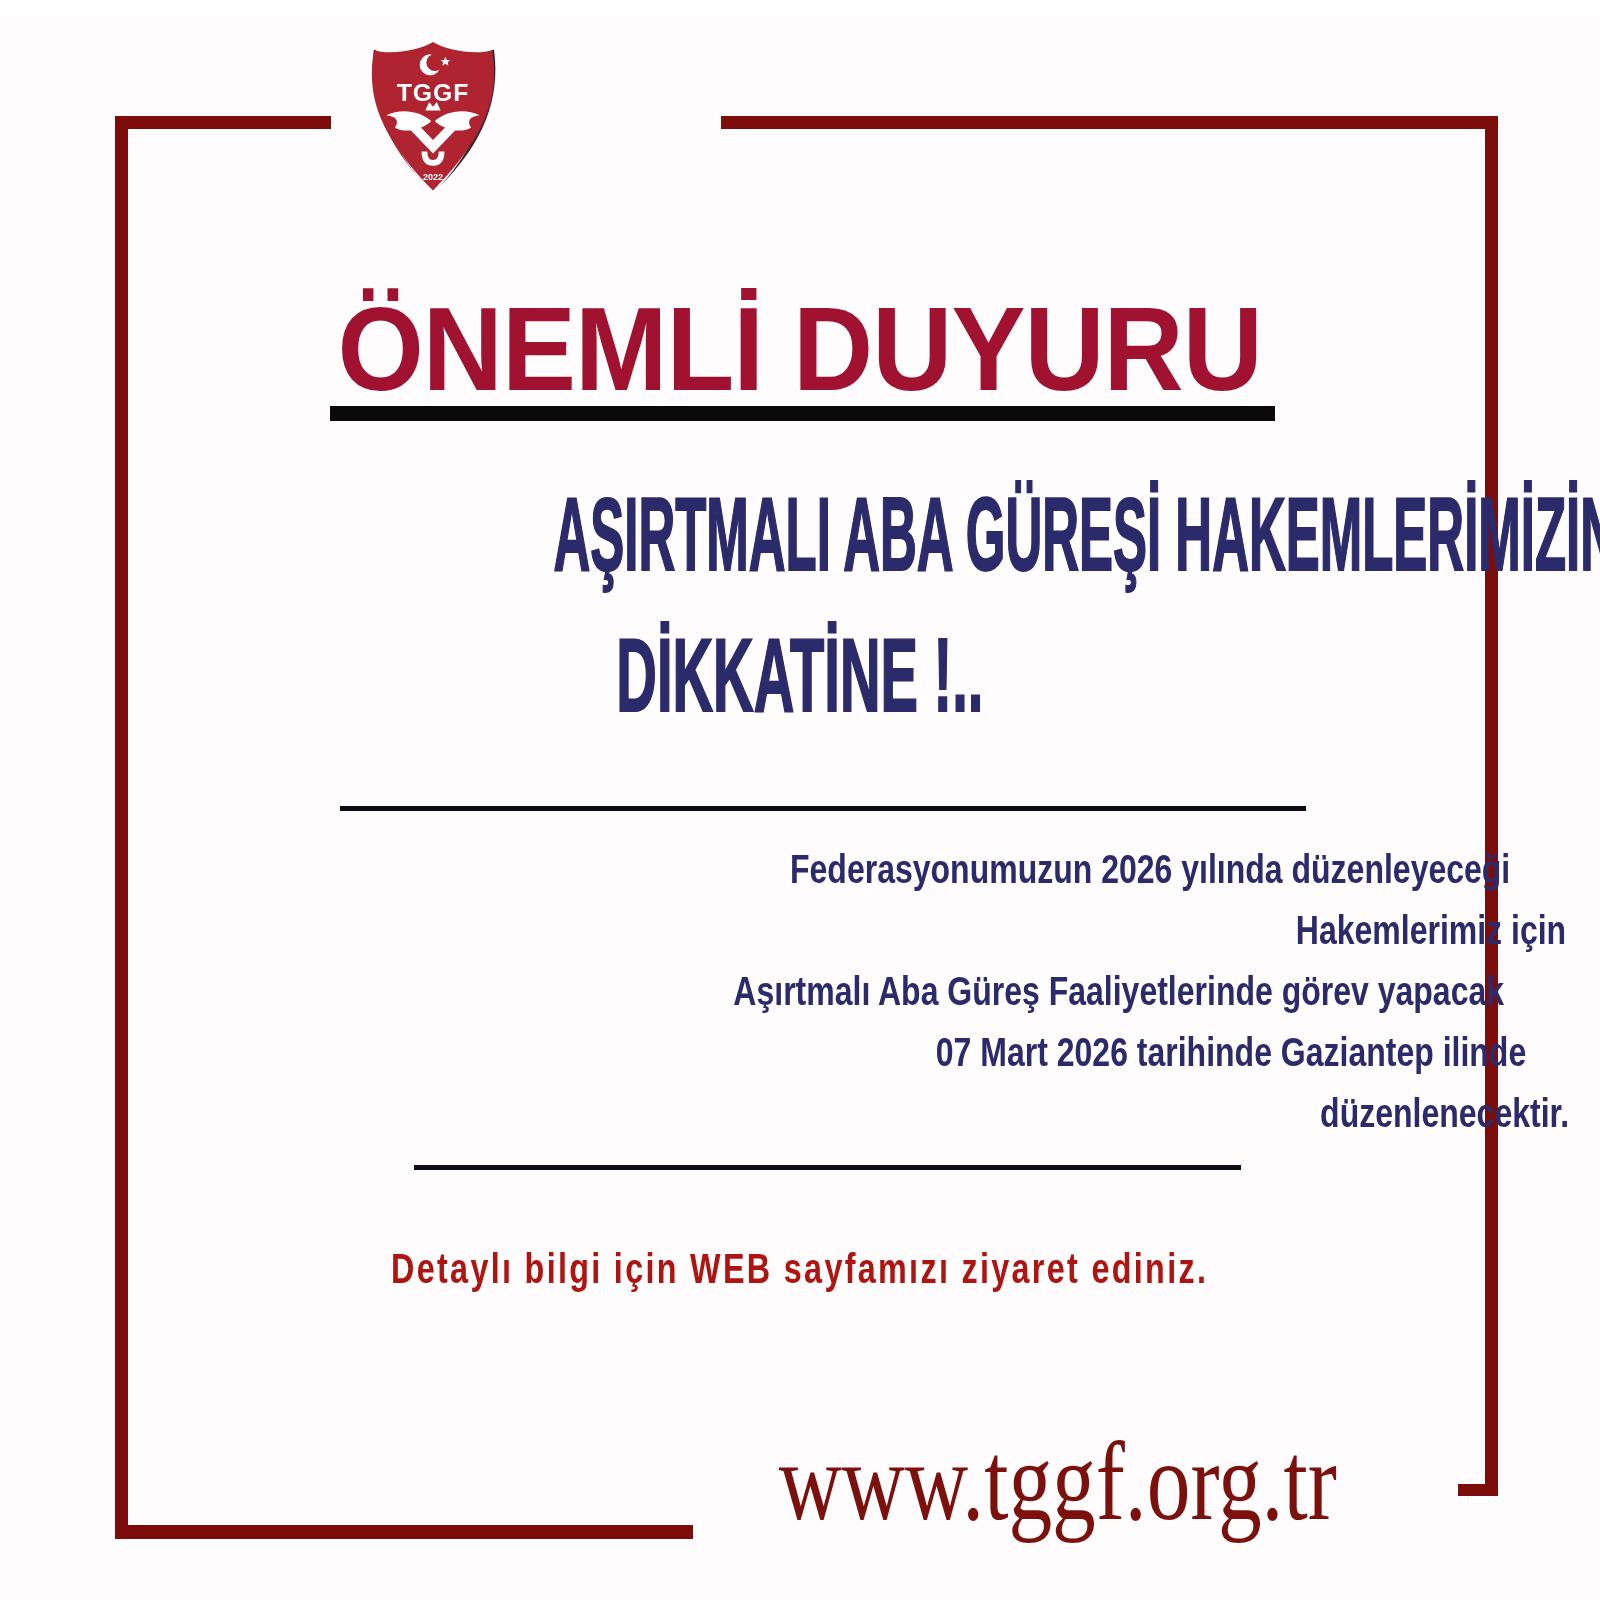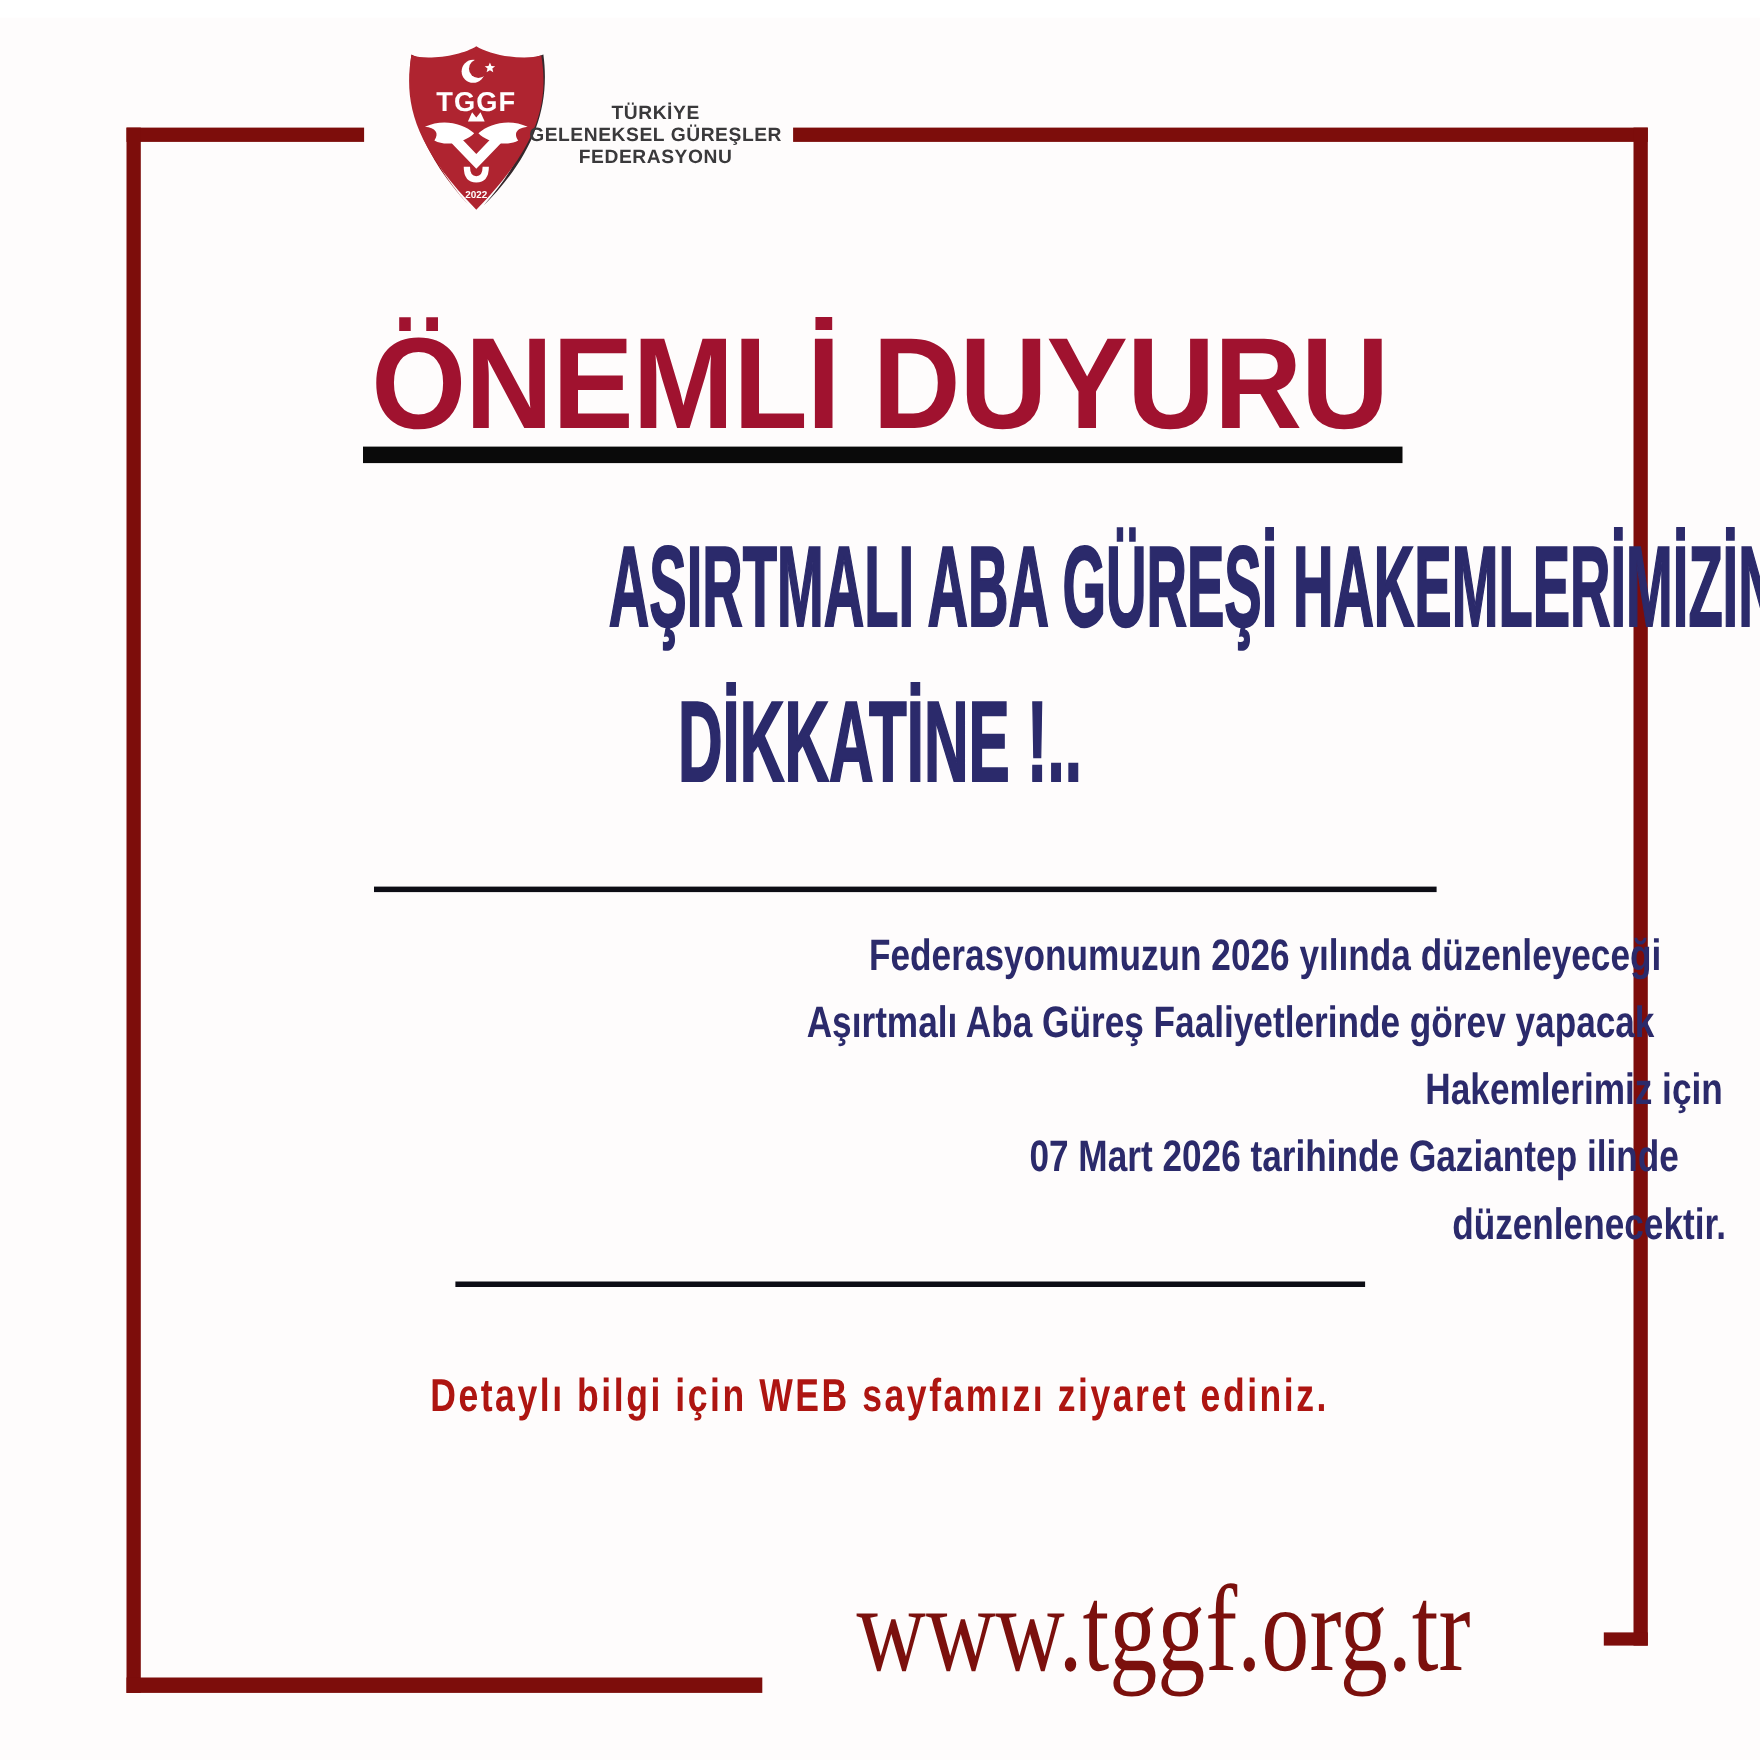--- a/index.html
+++ b/index.html
@@ -93,42 +93,37 @@
     <g fill="#FFFFFF">
       <path d="M77,78 L81,69 L85,74 L89,69 L93,78 Z"></path>
       <path d="M83,89 C72,79 52,75 36,83 C46,84 50,89 45,96 C56,102 72,98 81,91 Z"></path>
       <path d="M87,89 C98,79 118,75 134,83 C124,84 120,89 125,96 C114,102 98,98 89,91 Z"></path>
       <path d="M56,93 L85,123 L114,93 L106,87 L85,109 L64,87 Z"></path>
       <path d="M73,121 q0,15 12,15 q12,0 12,-15 l-6,0 q0,9 -6,9 q-6,0 -6,-9 Z"></path>
     </g>
     <text x="85" y="151" font-size="9.5" font-weight="bold" fill="#FFFFFF" text-anchor="middle">2022</text>
   </svg>
 
-  <div class="fedname">
-    <div>TÜRKİYE</div>
-    <div>GELENEKSEL GÜREŞLER</div>
-    <div>FEDERASYONU</div>
-  </div>
 
   <div class="title">
     <span>ÖNEMLİ DUYURU</span>
   </div>
   <div class="title-underline"></div>
 
   <div class="headline">
     <div class="hl2"><span>AŞIRTMALI ABA GÜREŞİ HAKEMLERİMİZİN</span></div>
     <div class="hl3"><span>DİKKATİNE !..</span></div>
   </div>
 
   <div class="sep sep-top"></div>
 
   <div class="bodytext">
     <div><span>Federasyonumuzun 2026 yılında düzenleyeceği</span></div>
+    <div><span>Hakemlerimiz için</span></div>
     <div><span>Aşırtmalı Aba Güreş Faaliyetlerinde görev yapacak</span></div>
-    <div><span>Hakemlerimiz için</span></div>
     <div><span>07 Mart 2026 tarihinde Gaziantep ilinde</span></div>
     <div><span>düzenlenecektir.</span></div>
   </div>
 
   <div class="sep sep-bottom"></div>
 
   <div class="cta">
     <span>Detaylı bilgi için WEB sayfamızı ziyaret ediniz.</span>
   </div>
 

